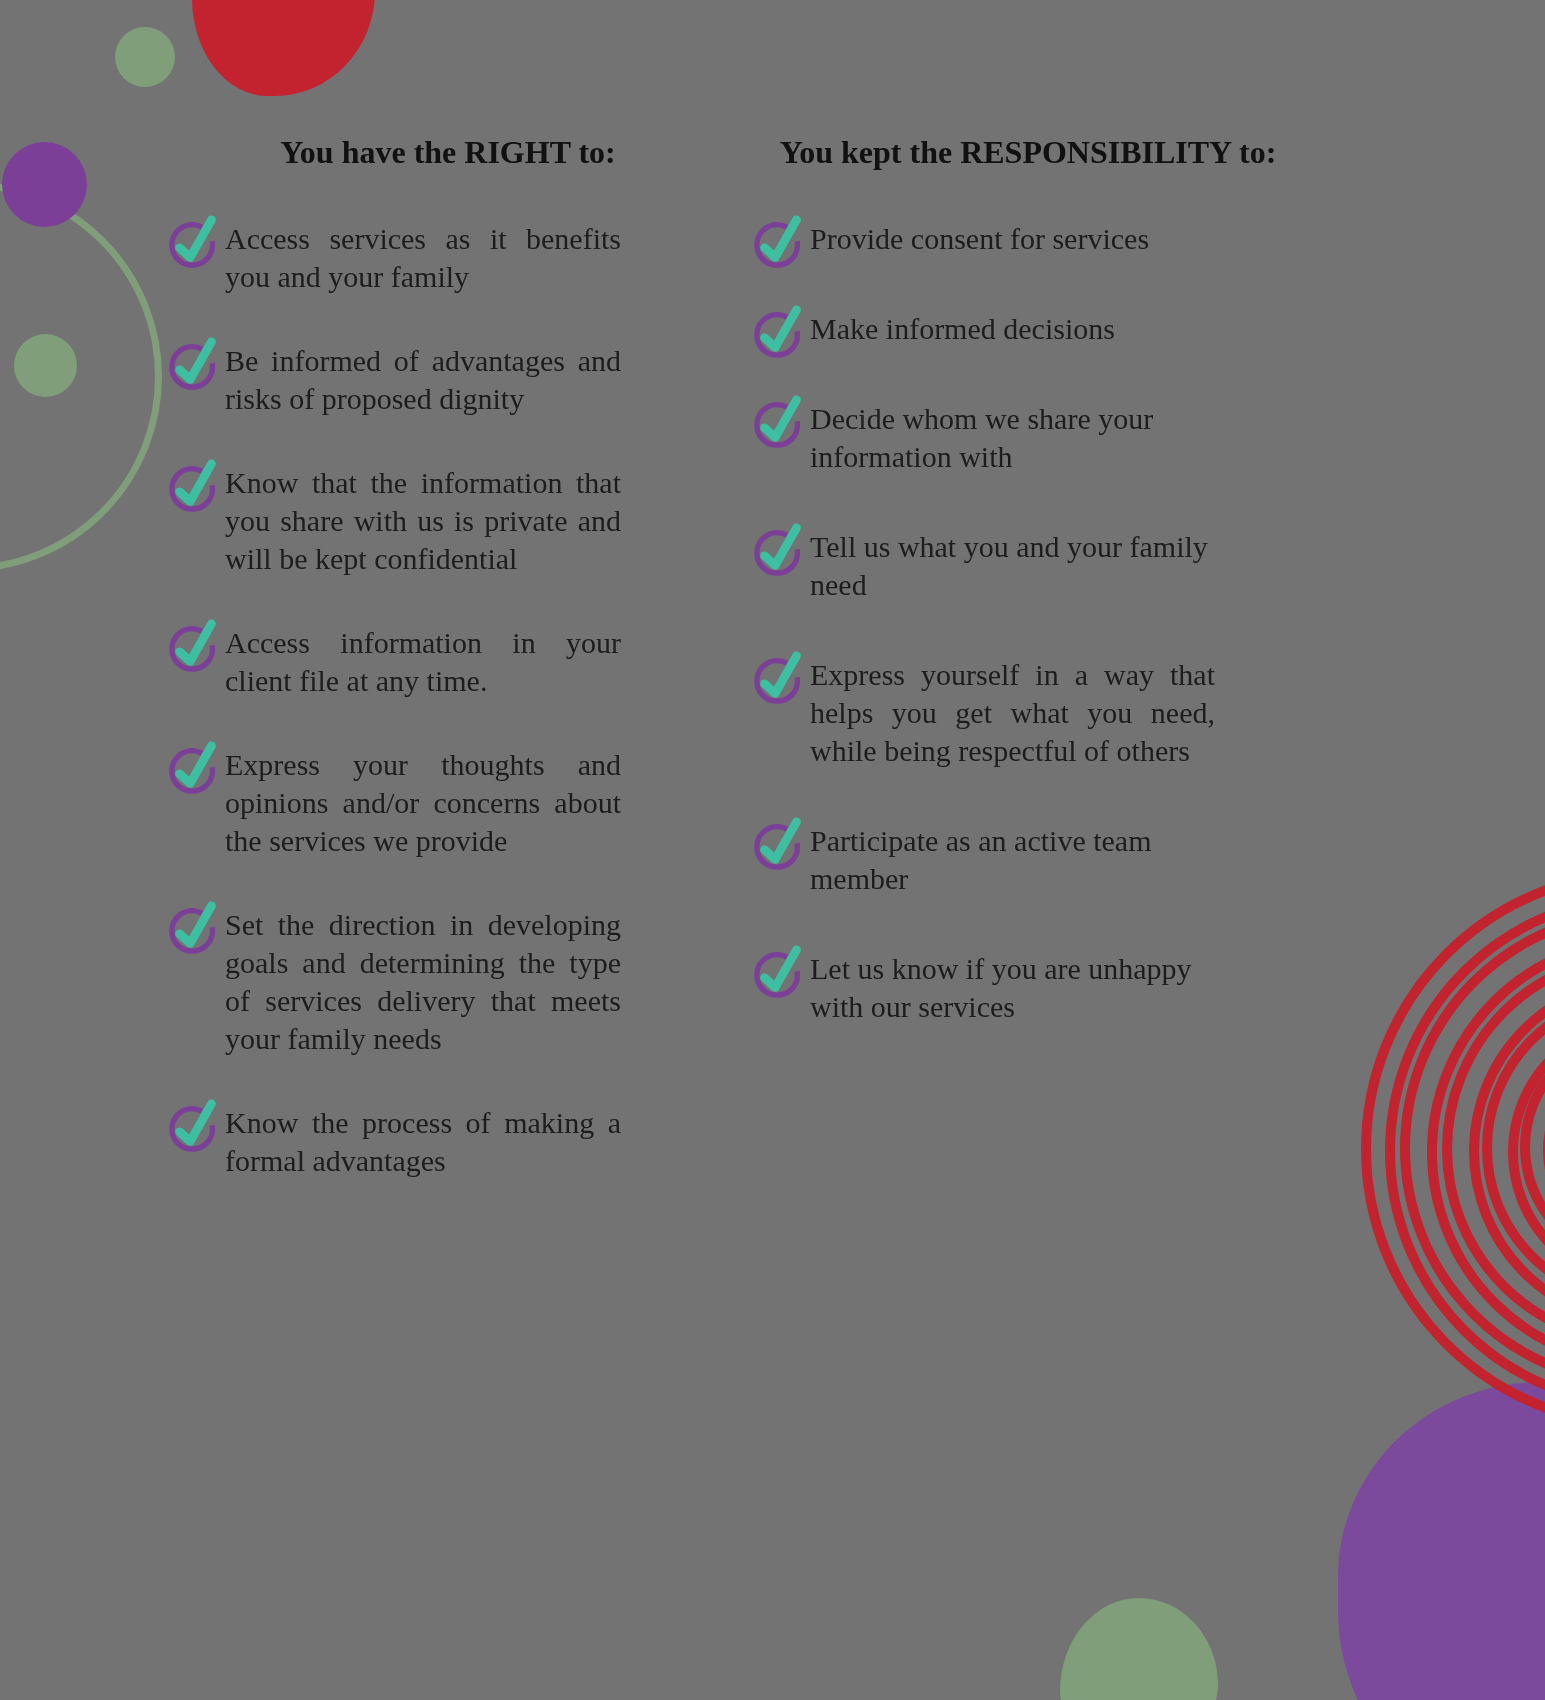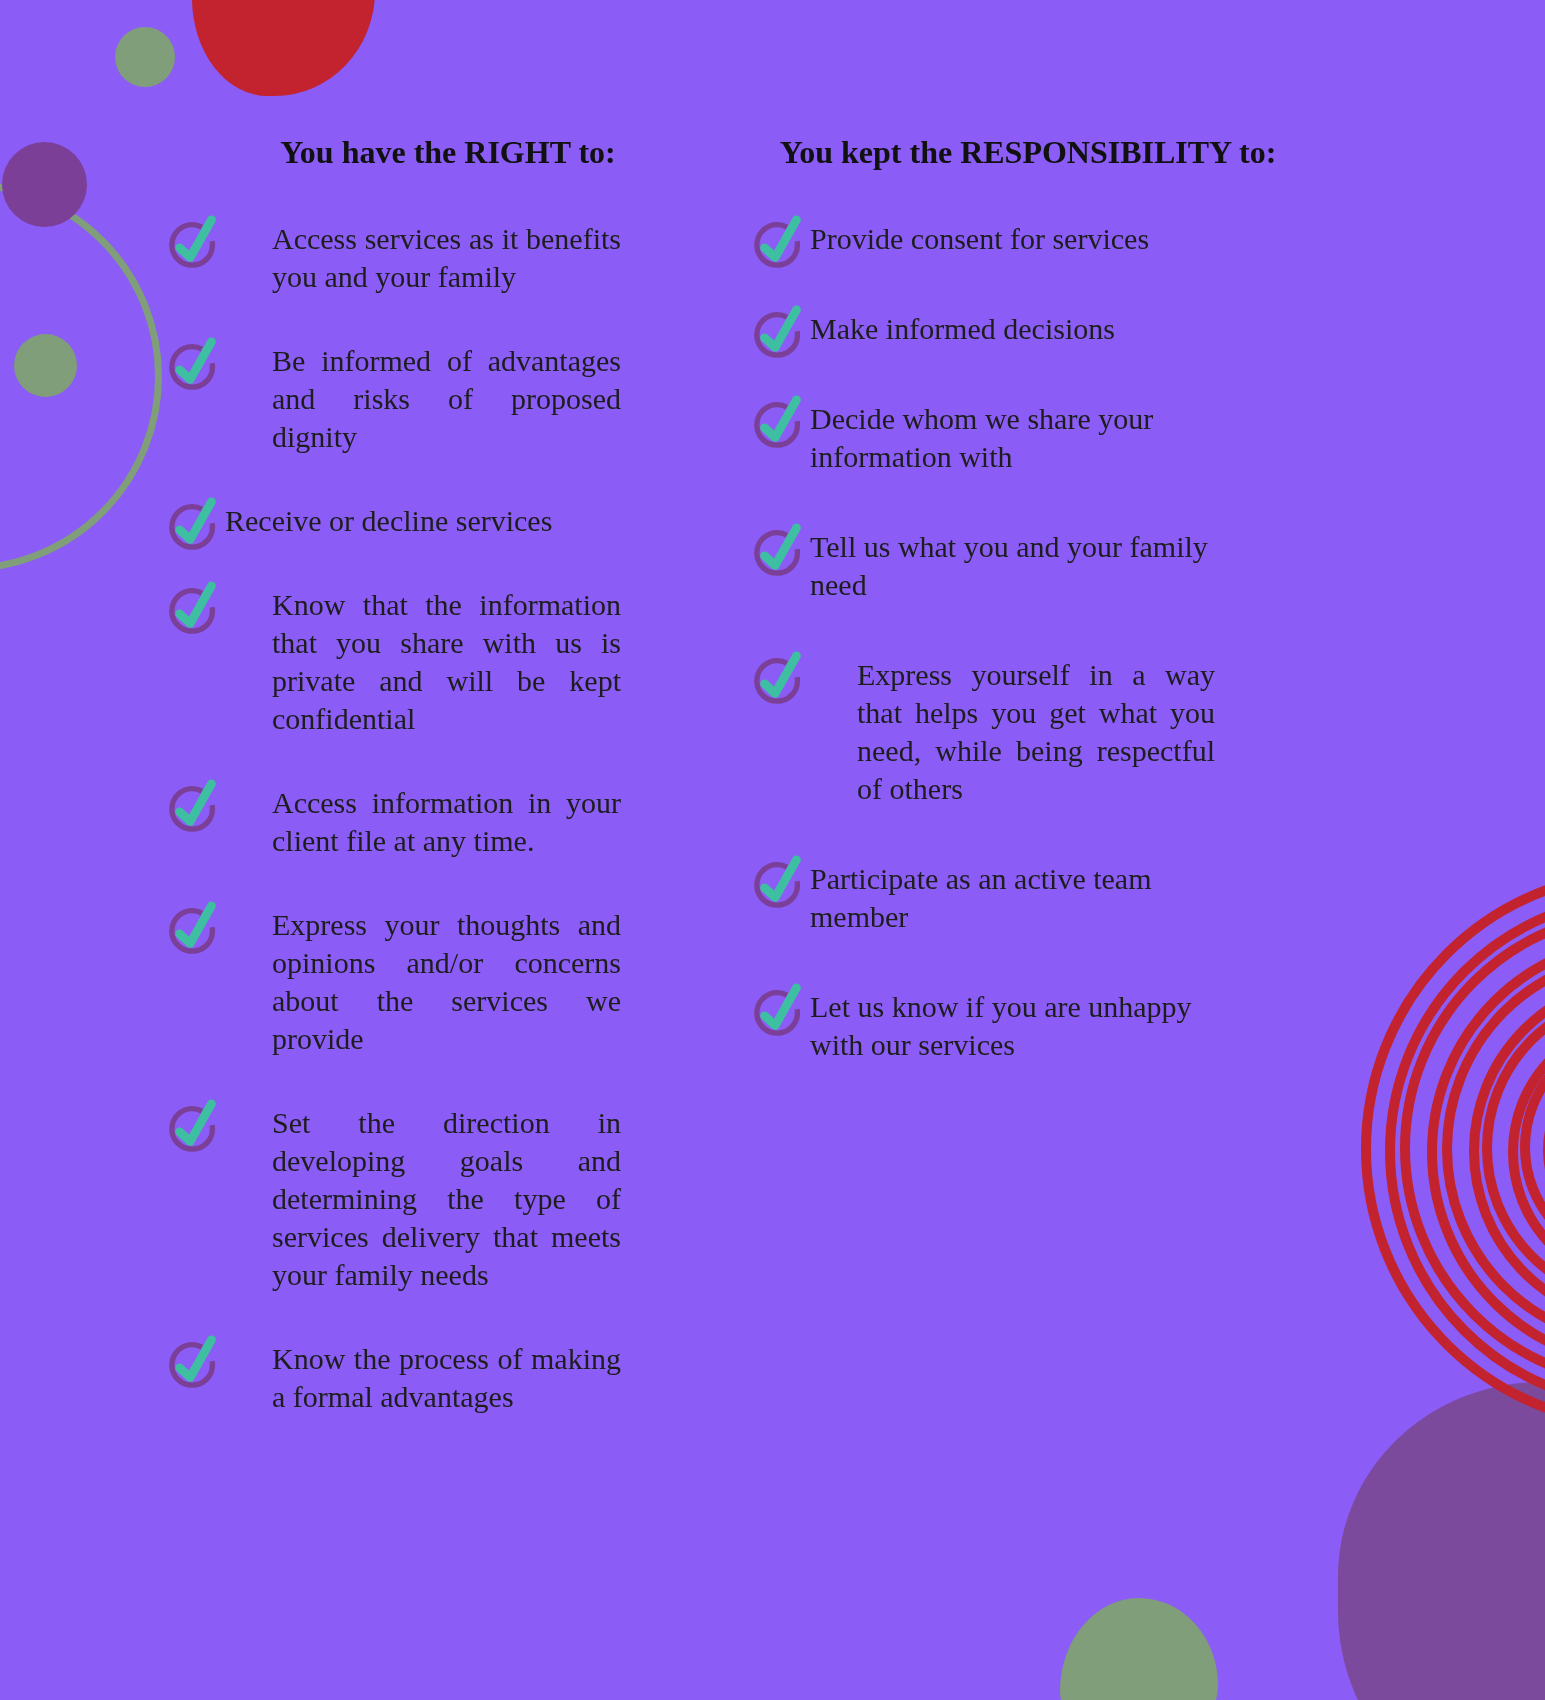--- a/index.html
+++ b/index.html
@@ -1,17 +1,17 @@
 <!DOCTYPE html>
 <html><head>
 <meta charset="utf-8">
 <style>
   html,body{margin:0;padding:0;background:#fff;}
   .page{
-    position:relative;width:1545px;height:1700px;overflow:hidden;background:#8b5cf6;
+    position:relative;width:1545px;height:1700px;overflow:hidden;background:#737373;
     font-family:"Liberation Serif","DejaVu Serif",serif;color:#1d1d1d;
   }
   
   .decor{position:absolute;}
   .green-dot-top{left:115px;top:27px;width:60px;height:60px;border-radius:50%;background:#7f9e79;}
   .red-blob-top{left:192px;top:-80px;width:183px;height:176px;background:#c2232f;
     border-radius:46% 54% 57% 43% / 40% 42% 62% 58%;}
   .green-ring{left:-229px;top:181px;width:377px;height:377px;border:7px solid #7f9e79;border-radius:50%;}
   .purple-circle-left{left:2px;top:142px;width:85px;height:85px;border-radius:50%;background:#7b3f98;}
   .green-dot-mid{left:14px;top:334px;width:63px;height:63px;border-radius:50%;background:#7f9e79;}
@@ -30,21 +30,21 @@
     white-space:nowrap;text-align:center;
   }
   .column-left .col-heading{margin-left:40px;width:480px;}
   .column-right .col-heading{margin-left:20px;width:510px;}
   .items{margin-top:46px;}
   .item{position:relative;margin-left:57px;}
   .column-left .item{margin-bottom:46px;width:396px;}
   .column-right .item{margin-bottom:52px;width:405px;}
   .item.wide{width:420px;}
   .item-text{font-size:30px;line-height:38px;}
-  .item.justify .item-text{text-align:justify;margin-left:47px;}
+  .item.justify .item-text{text-align:justify;}
   .item.ragged .item-text{text-align:left;}
   .check-icon{position:absolute;left:-58px;top:-7px;width:58px;height:58px;}
   .check-icon svg{width:58px;height:58px;display:block;}
   .check-icon .ring{fill:none;stroke-width:5.5;stroke-dasharray:83 14 3;}
   .check-icon .tick{fill:none;stroke-width:9;stroke-linecap:round;stroke-linejoin:round;}
 </style>
 </head>
 <body>
 
 <div class="page">
@@ -86,29 +86,20 @@
       <div class="item justify">
         <span class="check-icon">
           <svg viewBox="0 0 60 60" aria-hidden="true">
               <circle class="ring" cx="26" cy="33" r="21" pathLength="100" stroke="#7b3f98"></circle>
               <path class="tick" d="M13 36 L24 46 L46 7" stroke="#3fbfa2"></path>
             </svg>
         </span>
         <div class="item-text">Be informed of advantages and risks of proposed dignity</div>
       </div>
 
-      <div class="item ragged">
-        <span class="check-icon">
-          <svg viewBox="0 0 60 60" aria-hidden="true">
-              <circle class="ring" cx="26" cy="33" r="21" pathLength="100" stroke="#7b3f98"></circle>
-              <path class="tick" d="M13 36 L24 46 L46 7" stroke="#3fbfa2"></path>
-            </svg>
-        </span>
-        <div class="item-text">Receive or decline services</div>
-      </div>
 
       <div class="item justify">
         <span class="check-icon">
           <svg viewBox="0 0 60 60" aria-hidden="true">
               <circle class="ring" cx="26" cy="33" r="21" pathLength="100" stroke="#7b3f98"></circle>
               <path class="tick" d="M13 36 L24 46 L46 7" stroke="#3fbfa2"></path>
             </svg>
         </span>
         <div class="item-text">Know that the information that you share with us is private and will be kept confidential</div>
       </div>

